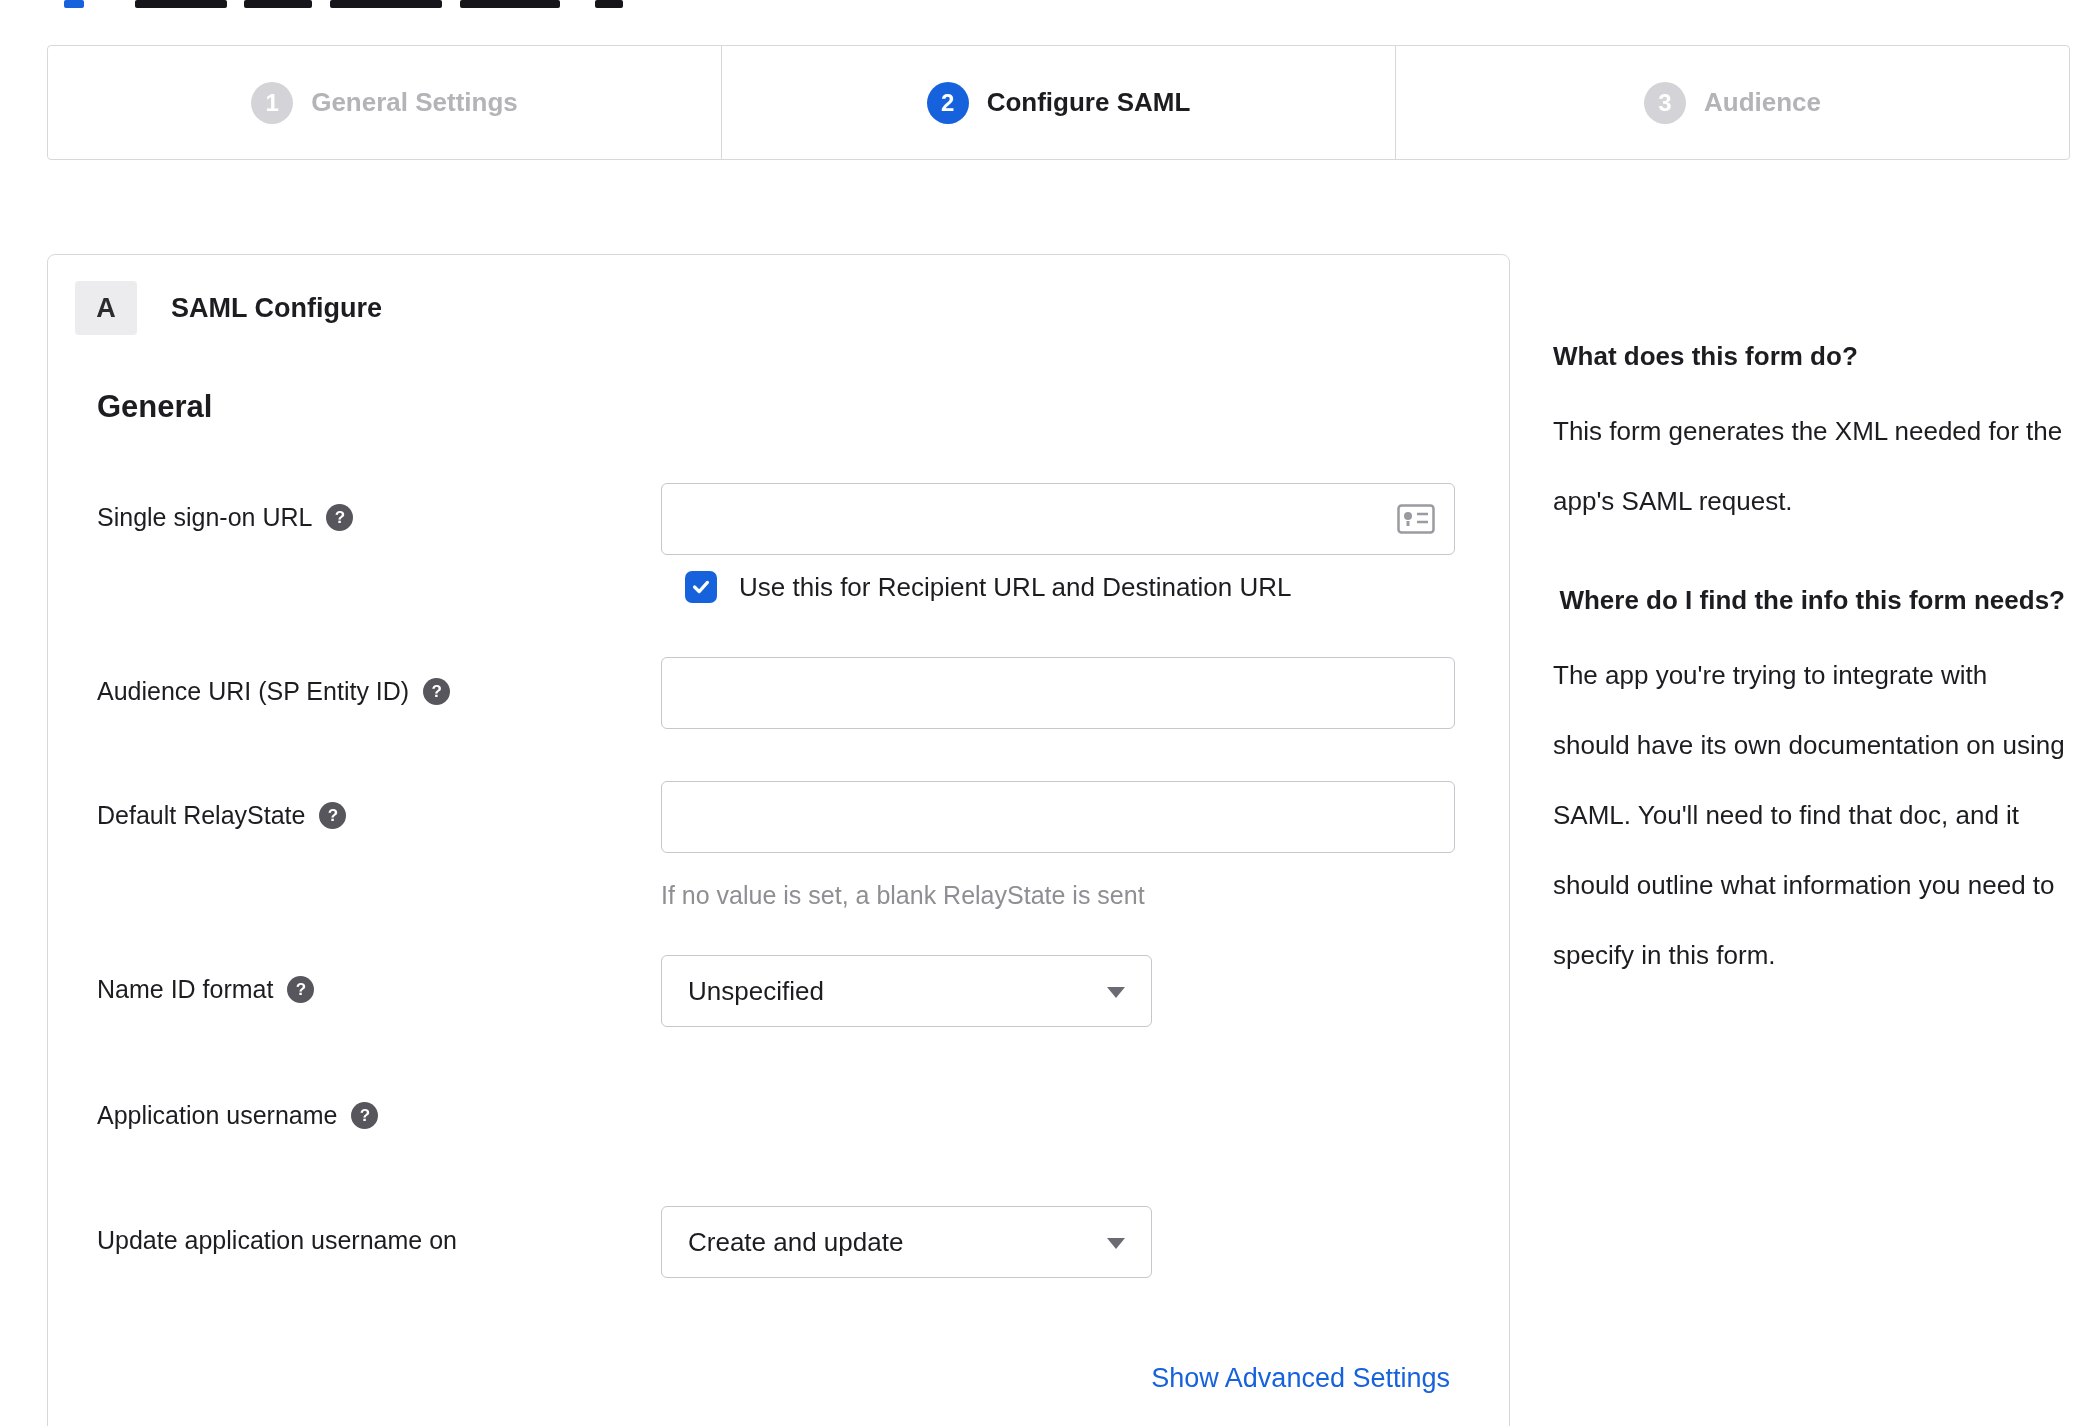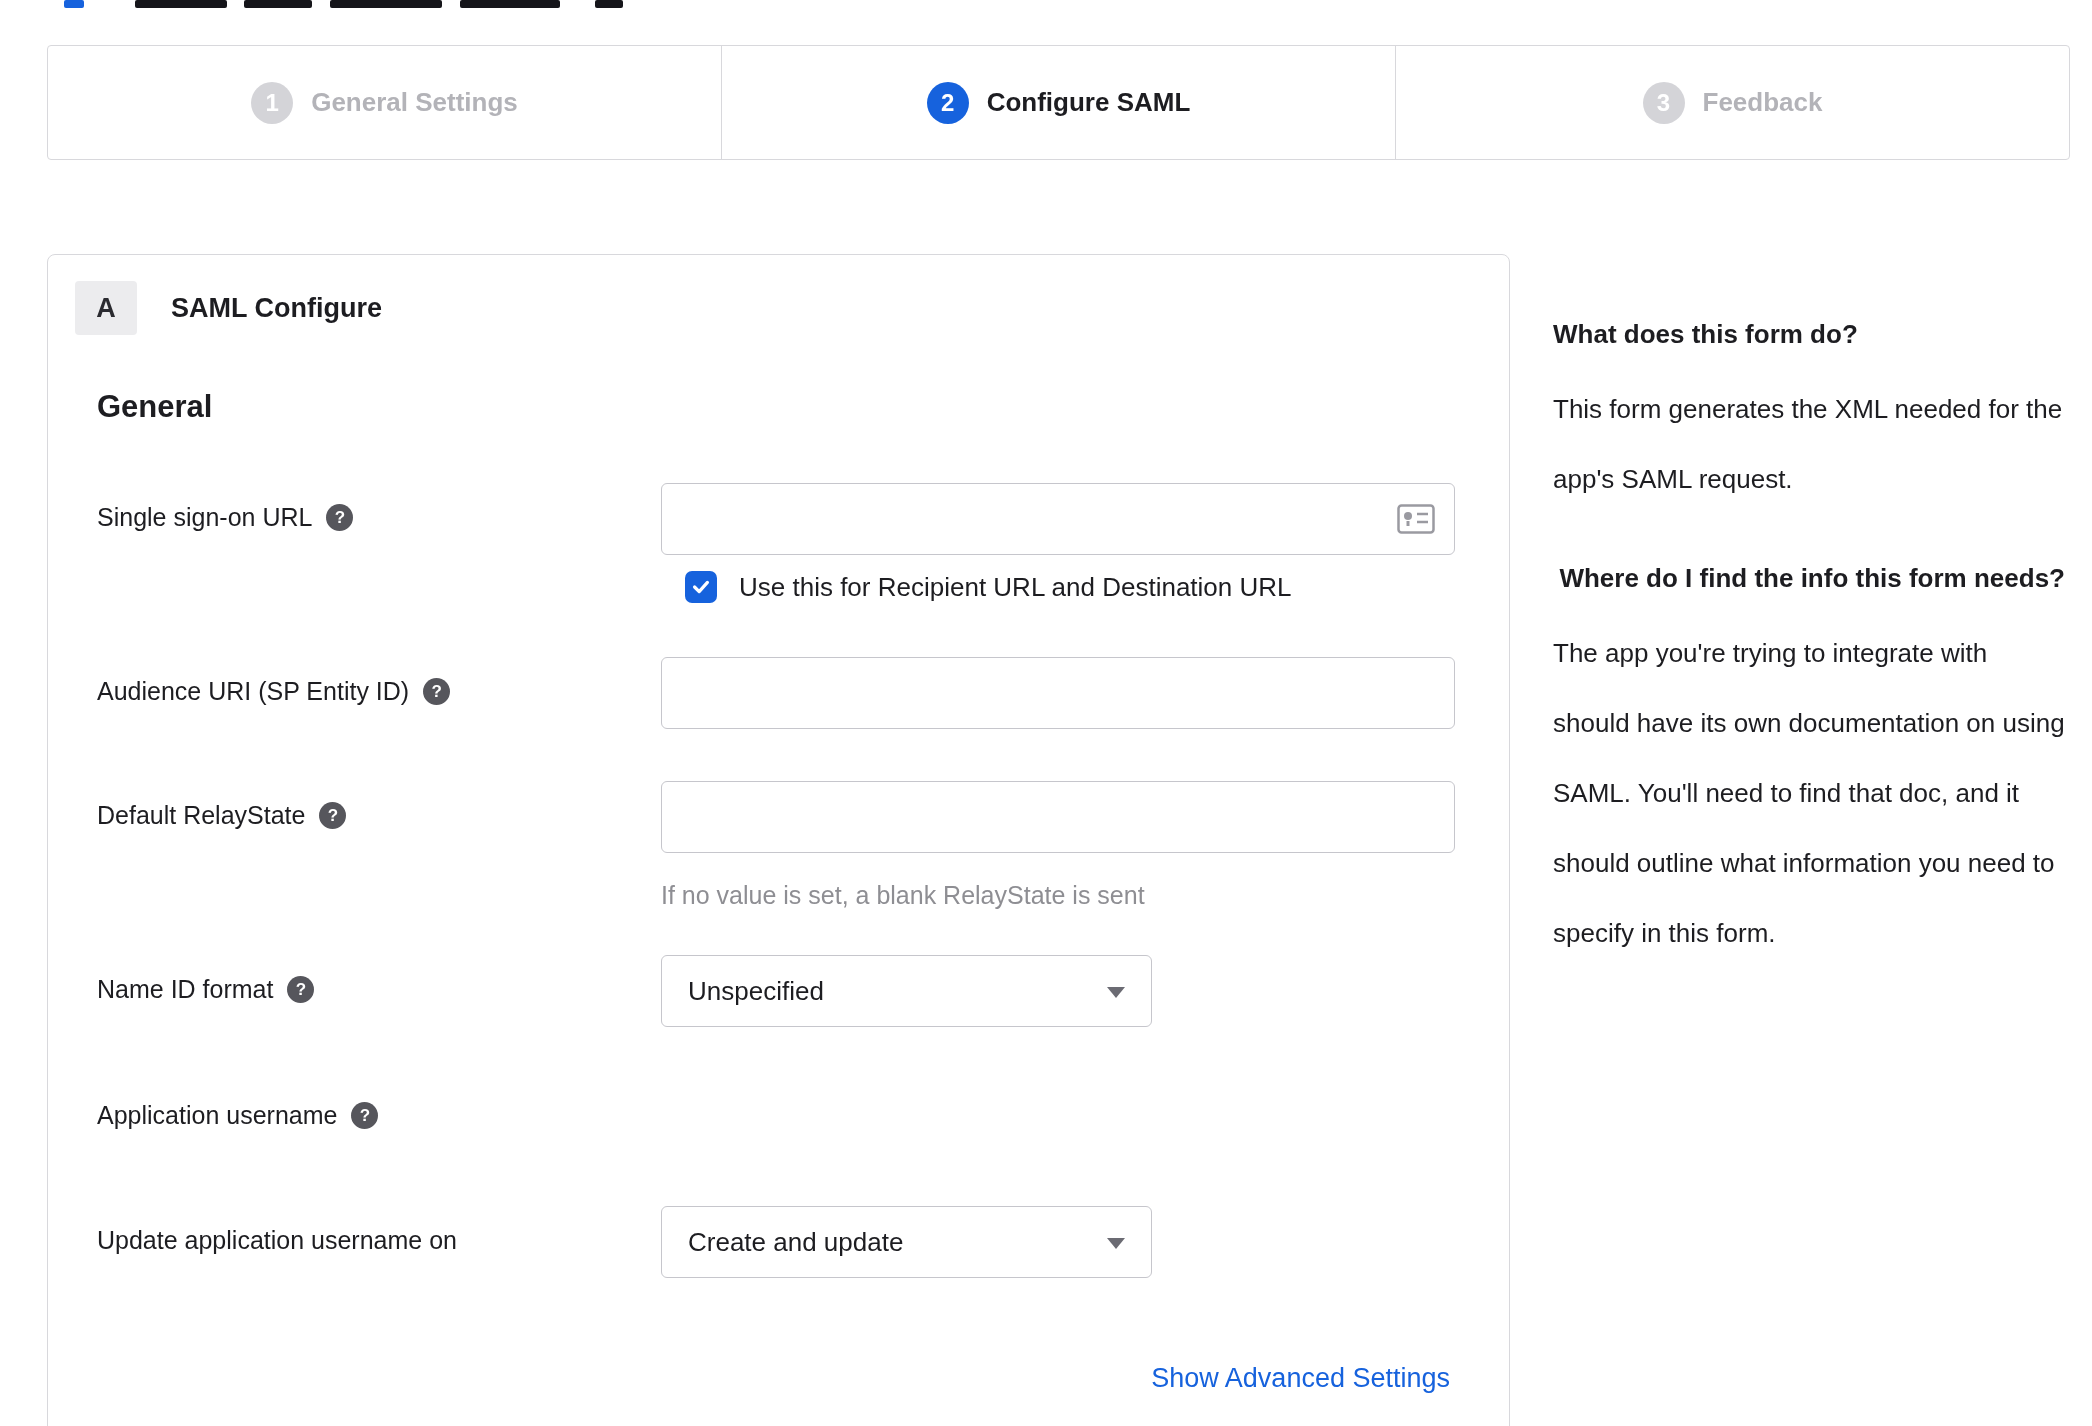--- a/index.html
+++ b/index.html
@@ -149,21 +149,21 @@
   .advanced-link {
     position: absolute; top: 1108px; right: 59px;
     font-size: 27px;
     color: #1662dd;
     cursor: pointer;
     text-decoration: none;
   }
 
   
   .help-panel {
-    position: absolute; left: 1553px; top: 314px;
+    position: absolute; left: 1553px; top: 336px;
     width: 512px;
     font-size: 26px;
   }
   .help-q { font-weight: bold; font-size: 26px; line-height: 40px; }
   .help-a { margin-top: 20px; line-height: 70px; }
   .help-q2 { margin-top: 44px; text-align: right; }
 </style>
 </head>
 <body>
 
@@ -180,21 +180,21 @@
   <div class="step">
     <div class="step-circle">1</div>
     <div class="step-label">General Settings</div>
   </div>
   <div class="step active">
     <div class="step-circle">2</div>
     <div class="step-label">Configure SAML</div>
   </div>
   <div class="step">
     <div class="step-circle">3</div>
-    <div class="step-label">Feedback</div>
+    <div class="step-label">Audience</div>
   </div>
 </div>
 
 <div class="card">
 
   <div class="badge-row">
     <div class="section-badge">A</div>
     <div class="section-title">SAML Configure</div>
   </div>
 

